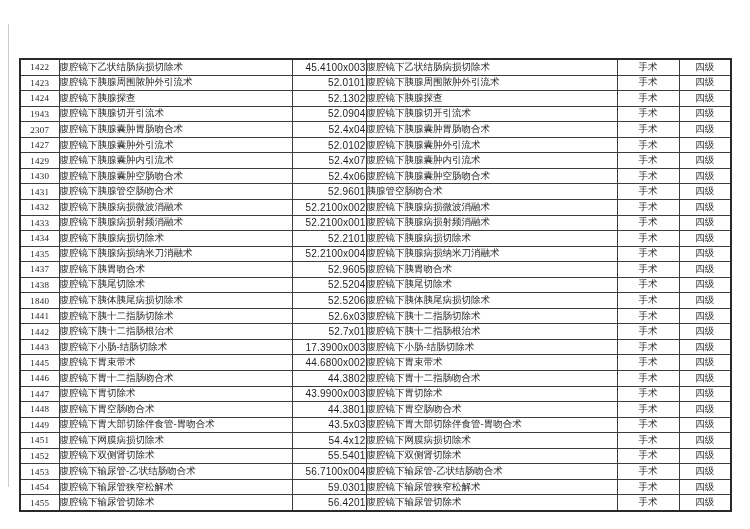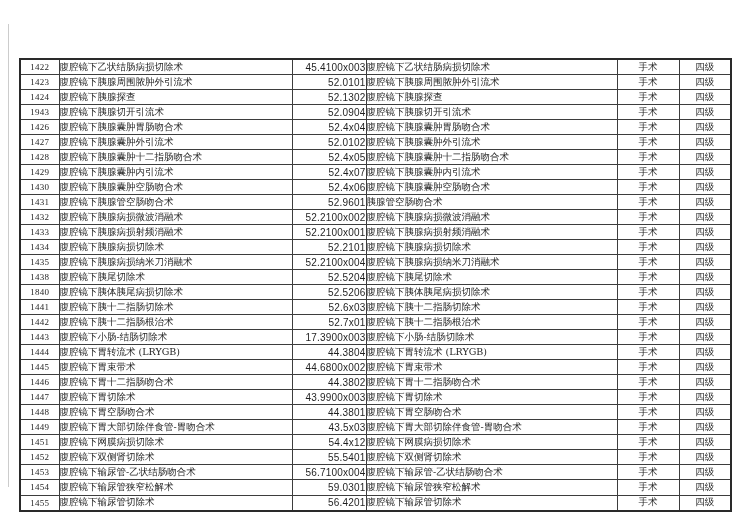--- a/index.html
+++ b/index.html
@@ -111,44 +111,36 @@
         </tr>
         <tr>
           <td class="col-no">1943</td>
           <td class="col-name">腹腔镜下胰腺切开引流术</td>
           <td class="col-code">52.0904</td>
           <td class="col-name2">腹腔镜下胰腺切开引流术</td>
           <td class="col-cat">手术</td>
           <td class="col-level">四级</td>
         </tr>
         <tr>
-          <td class="col-no">1426</td>
+          <td class="col-no">2307</td>
           <td class="col-name">腹腔镜下胰腺囊肿胃肠吻合术</td>
           <td class="col-code">52.4x04</td>
           <td class="col-name2">腹腔镜下胰腺囊肿胃肠吻合术</td>
           <td class="col-cat">手术</td>
           <td class="col-level">四级</td>
         </tr>
         <tr>
           <td class="col-no">1427</td>
           <td class="col-name">腹腔镜下胰腺囊肿外引流术</td>
           <td class="col-code">52.0102</td>
           <td class="col-name2">腹腔镜下胰腺囊肿外引流术</td>
           <td class="col-cat">手术</td>
           <td class="col-level">四级</td>
         </tr>
         <tr>
-          <td class="col-no">1428</td>
-          <td class="col-name">腹腔镜下胰腺囊肿十二指肠吻合术</td>
-          <td class="col-code">52.4x05</td>
-          <td class="col-name2">腹腔镜下胰腺囊肿十二指肠吻合术</td>
-          <td class="col-cat">手术</td>
-          <td class="col-level">四级</td>
-        </tr>
-        <tr>
           <td class="col-no">1429</td>
           <td class="col-name">腹腔镜下胰腺囊肿内引流术</td>
           <td class="col-code">52.4x07</td>
           <td class="col-name2">腹腔镜下胰腺囊肿内引流术</td>
           <td class="col-cat">手术</td>
           <td class="col-level">四级</td>
         </tr>
         <tr>
           <td class="col-no">1430</td>
           <td class="col-name">腹腔镜下胰腺囊肿空肠吻合术</td>
@@ -191,20 +183,28 @@
         </tr>
         <tr>
           <td class="col-no">1435</td>
           <td class="col-name">腹腔镜下胰腺病损纳米刀消融术</td>
           <td class="col-code">52.2100x004</td>
           <td class="col-name2">腹腔镜下胰腺病损纳米刀消融术</td>
           <td class="col-cat">手术</td>
           <td class="col-level">四级</td>
         </tr>
         <tr>
+          <td class="col-no">1437</td>
+          <td class="col-name">腹腔镜下胰胃吻合术</td>
+          <td class="col-code">52.9605</td>
+          <td class="col-name2">腹腔镜下胰胃吻合术</td>
+          <td class="col-cat">手术</td>
+          <td class="col-level">四级</td>
+        </tr>
+        <tr>
           <td class="col-no">1438</td>
           <td class="col-name">腹腔镜下胰尾切除术</td>
           <td class="col-code">52.5204</td>
           <td class="col-name2">腹腔镜下胰尾切除术</td>
           <td class="col-cat">手术</td>
           <td class="col-level">四级</td>
         </tr>
         <tr>
           <td class="col-no">1840</td>
           <td class="col-name">腹腔镜下胰体胰尾病损切除术</td>
@@ -227,28 +227,20 @@
           <td class="col-code">52.7x01</td>
           <td class="col-name2">腹腔镜下胰十二指肠根治术</td>
           <td class="col-cat">手术</td>
           <td class="col-level">四级</td>
         </tr>
         <tr>
           <td class="col-no">1443</td>
           <td class="col-name">腹腔镜下小肠-结肠切除术</td>
           <td class="col-code">17.3900x003</td>
           <td class="col-name2">腹腔镜下小肠-结肠切除术</td>
-          <td class="col-cat">手术</td>
-          <td class="col-level">四级</td>
-        </tr>
-        <tr>
-          <td class="col-no">1444</td>
-          <td class="col-name">腹腔镜下胃转流术 (LRYGB)</td>
-          <td class="col-code">44.3804</td>
-          <td class="col-name2">腹腔镜下胃转流术 (LRYGB)</td>
           <td class="col-cat">手术</td>
           <td class="col-level">四级</td>
         </tr>
         <tr>
           <td class="col-no">1445</td>
           <td class="col-name">腹腔镜下胃束带术</td>
           <td class="col-code">44.6800x002</td>
           <td class="col-name2">腹腔镜下胃束带术</td>
           <td class="col-cat">手术</td>
           <td class="col-level">四级</td>

